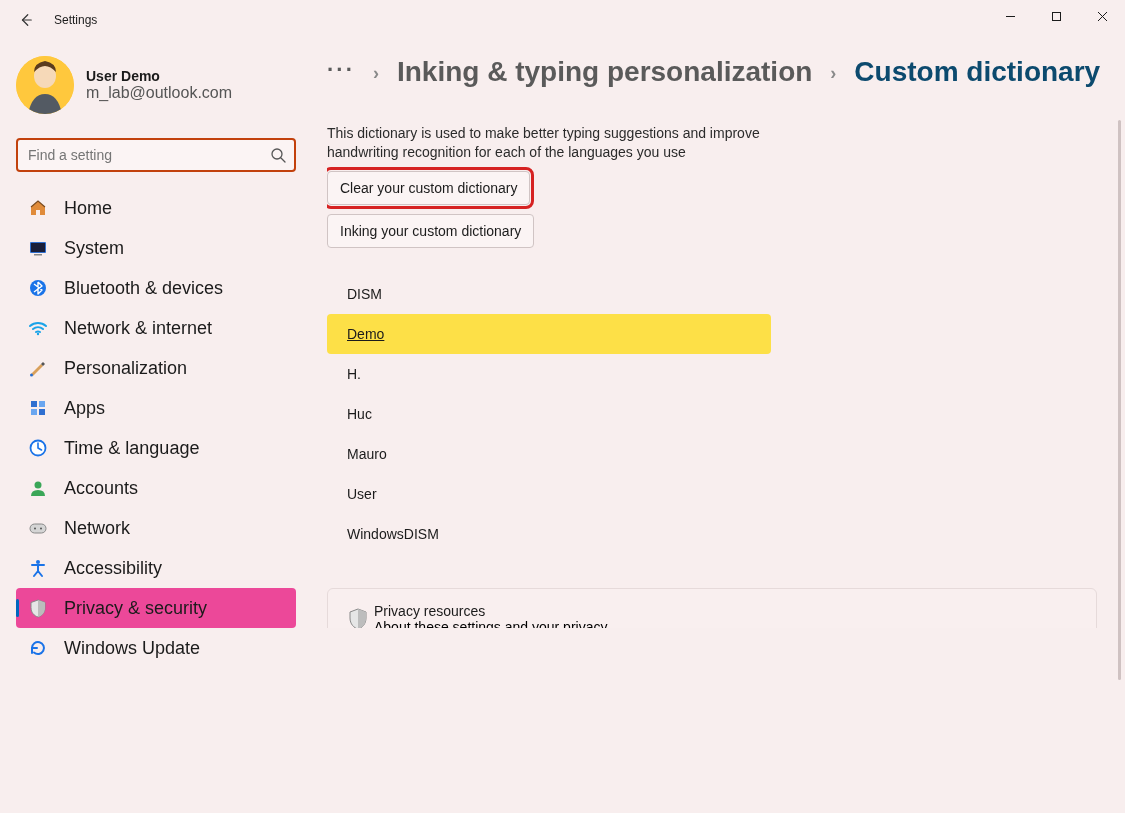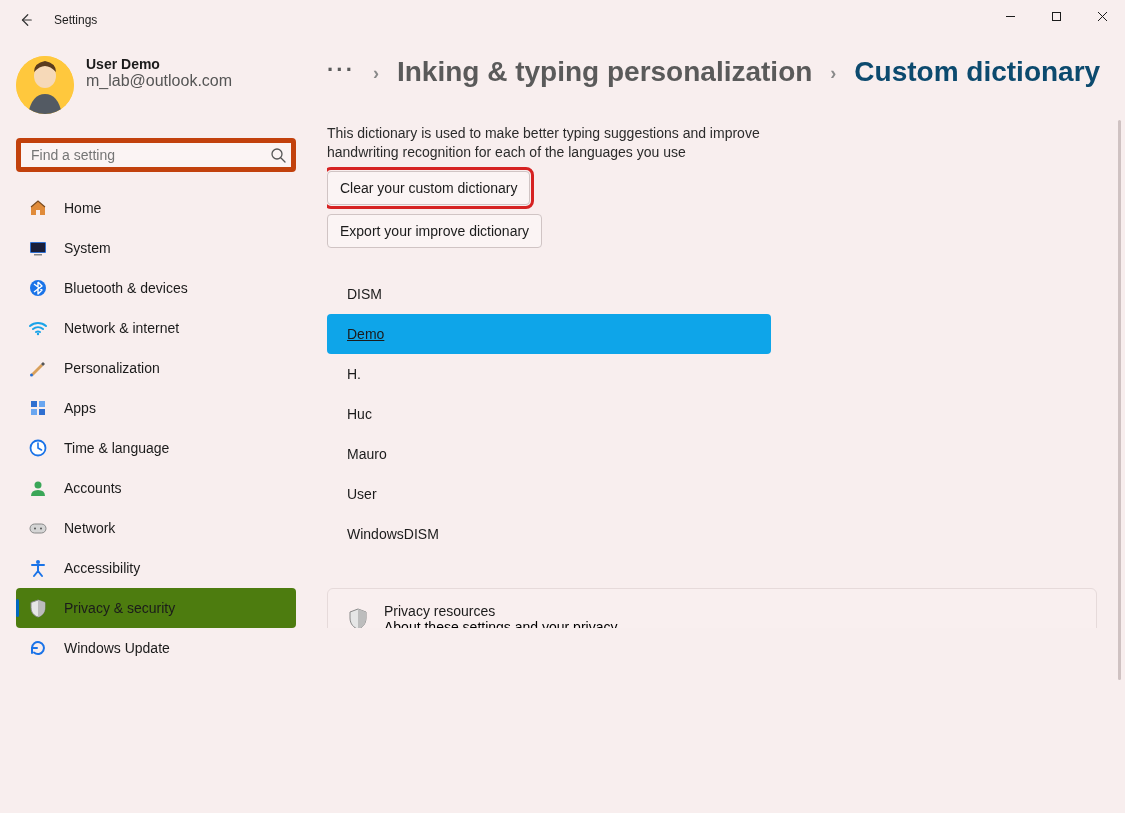--- a/index.html
+++ b/index.html
@@ -9,45 +9,45 @@
   .titlebar { position:absolute; top:0; left:0; right:0; height:40px; display:flex; align-items:center; }
   .back-btn { width:32px; height:32px; margin-left:10px; display:flex; align-items:center; justify-content:center; border-radius:4px; }
   .back-btn svg { width:14px; height:14px; stroke:#333; }
   .app-title { margin-left:12px; font-size:12px; color:#1b1b1b; }
   .win-controls { position:absolute; right:0; top:0; display:flex; }
   .win-btn { width:46px; height:32px; display:flex; align-items:center; justify-content:center; }
   .win-btn svg { width:11px; height:11px; stroke:#1b1b1b; fill:none; stroke-width:1; }
 
   
   .left { position:absolute; left:16px; top:56px; width:280px; }
-  .user-row { display:flex; gap:12px; margin-bottom:24px; }
+  .user-row { display:flex; align-items:center; gap:12px; margin-bottom:24px; }
   .avatar { width:58px; height:58px; border-radius:50%; overflow:hidden; background:#ffc83d; position:relative; }
   .user-name { font-size:14px; font-weight:600; }
   .user-email { font-size:16px; color:#555; }
   .search-wrap { position:relative; width:280px; height:34px; margin-bottom:16px; }
-  .search { width:100%; height:100%; border-radius:4px; border:5px solid #c2410c; background:#fbf4f4; padding:0 28px 0 10px; font-size:14px; outline:none; }
+  .search { width:100%; height:100%; border-radius:4px; border:2px solid #c2410c; background:#fbf4f4; padding:0 28px 0 10px; font-size:14px; outline:none; }
   .search-icon { position:absolute; right:10px; top:9px; width:16px; height:16px; }
-  .nav-item { display:flex; align-items:center; gap:16px; height:40px; padding:0 12px; border-radius:4px; font-size:14px; cursor:pointer; position:relative; }
+  .nav-item { display:flex; align-items:center; gap:16px; height:40px; padding:0 12px; border-radius:4px; font-size:18px; cursor:pointer; position:relative; }
   .nav-item .icon { width:20px; height:20px; display:flex; align-items:center; justify-content:center; }
-  .nav-item.active { background:#4d7c0f; }
+  .nav-item.active { background:#ec4899; }
   .nav-item.active::before { content:""; position:absolute; left:0; top:11px; width:3px; height:18px; background:#0067c0; border-radius:2px; }
 
   
   .main { position:absolute; left:327px; top:56px; right:14px; bottom:0; overflow:hidden; }
   .crumbs { display:flex; align-items:baseline; gap:18px; font-size:28px; font-weight:600; color:#5a5a5a; }
   .crumbs .sep { color:#8a8a8a; font-size:18px; position:relative; top:-2px; }
   .crumbs .current { color:#0c4a6e; }
   .dots { font-size:22px; color:#5a5a5a; letter-spacing:2px; position:relative; top:-4px;}
   .description { margin-top:36px; font-size:14px; color:#2b2b2b; max-width:440px; line-height:1.35; }
   .btn { display:inline-block; height:34px; padding:0 12px; font-size:14px; background:#fbf4f4; border:1px solid #d0c4c4; border-radius:4px; line-height:32px; cursor:pointer; margin-top:9px; }
   .btn.highlighted { outline:3px solid #d62222; outline-offset:1px; }
   .word-list { margin-top:26px; width:444px; }
   .word-row { height:40px; padding:0 20px; display:flex; align-items:center; font-size:14px; border-radius:4px; }
-  .word-row.hover { background:#0ea5e9;text-decoration:underline; }
-  .resources { margin-top:34px; width:770px; border:1px solid #e6dada; border-radius:6px; background:#f9efef; padding:14px 18px; display:flex; align-items:flex-start; gap:14px; }
+  .word-row.hover { background:#fde047;text-decoration:underline; }
+  .resources { margin-top:34px; width:770px; border:1px solid #e6dada; border-radius:6px; background:#f9efef; padding:14px 18px; display:flex; align-items:flex-start; gap:4px; }
   .resources .shield { width:24px; height:24px; margin-top:4px; }
   .resources .txt { font-size:14px; }
   .resources .txt .link { color:#000000; cursor:pointer; }
   .footer-links { margin-top:30px; font-size:14px; }
   .footer-link { display:flex; align-items:center; gap:18px; height:34px; color:#0067c0; cursor:pointer; }
   .footer-link .text { text-decoration:underline; }
   .footer-link .ico { width:18px; height:18px; color:#333; }
 
   
   .vscroll { position:absolute; right:4px; top:120px; width:3px; height:560px; background:#cfc2c2; border-radius:2px; }
@@ -235,21 +235,21 @@
       <span class="sep">›</span>
       <span class="current">Custom dictionary</span>
     </div>
 
     <div class="description">This dictionary is used to make better typing suggestions and improve handwriting recognition for each of the languages you use</div>
 
     <div>
       <span class="btn highlighted">Clear your custom dictionary</span>
     </div>
     <div>
-      <span class="btn">Export your improve dictionary</span>
+      <span class="btn">Inking your custom dictionary</span>
     </div>
 
     <div class="word-list" id="word-list">
         <div class="word-row">DISM</div>
         <div class="word-row hover">Demo</div>
         <div class="word-row">H.</div>
         <div class="word-row">Huc</div>
         <div class="word-row">Mauro</div>
         <div class="word-row">User</div>
         <div class="word-row">WindowsDISM</div>

